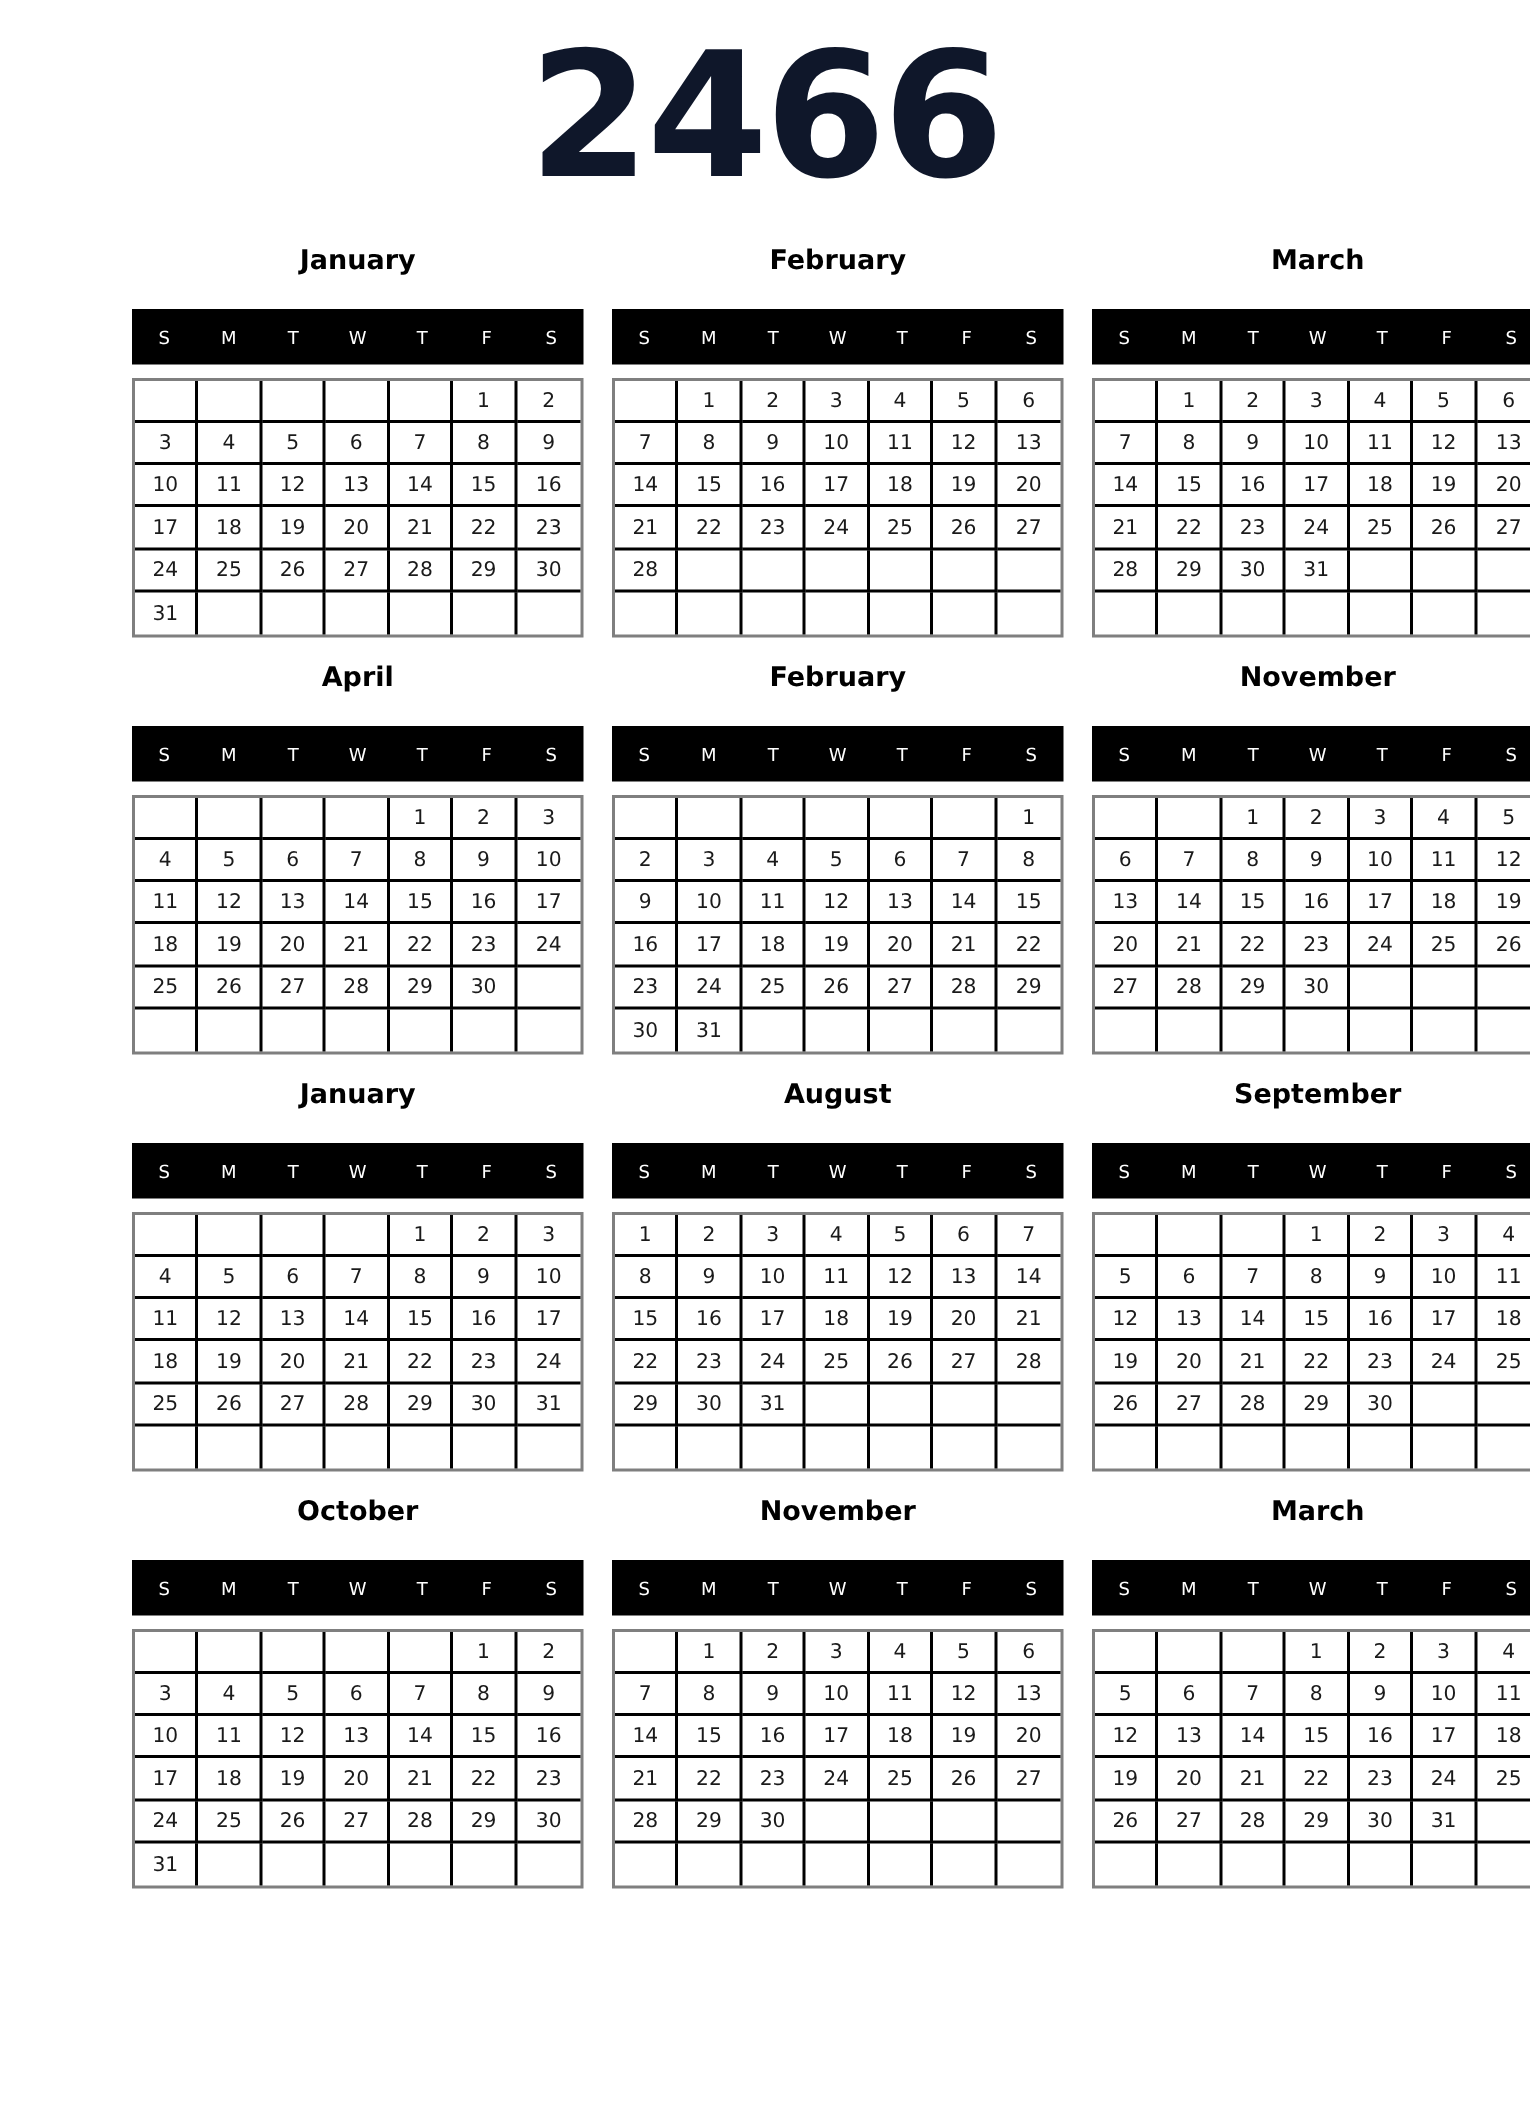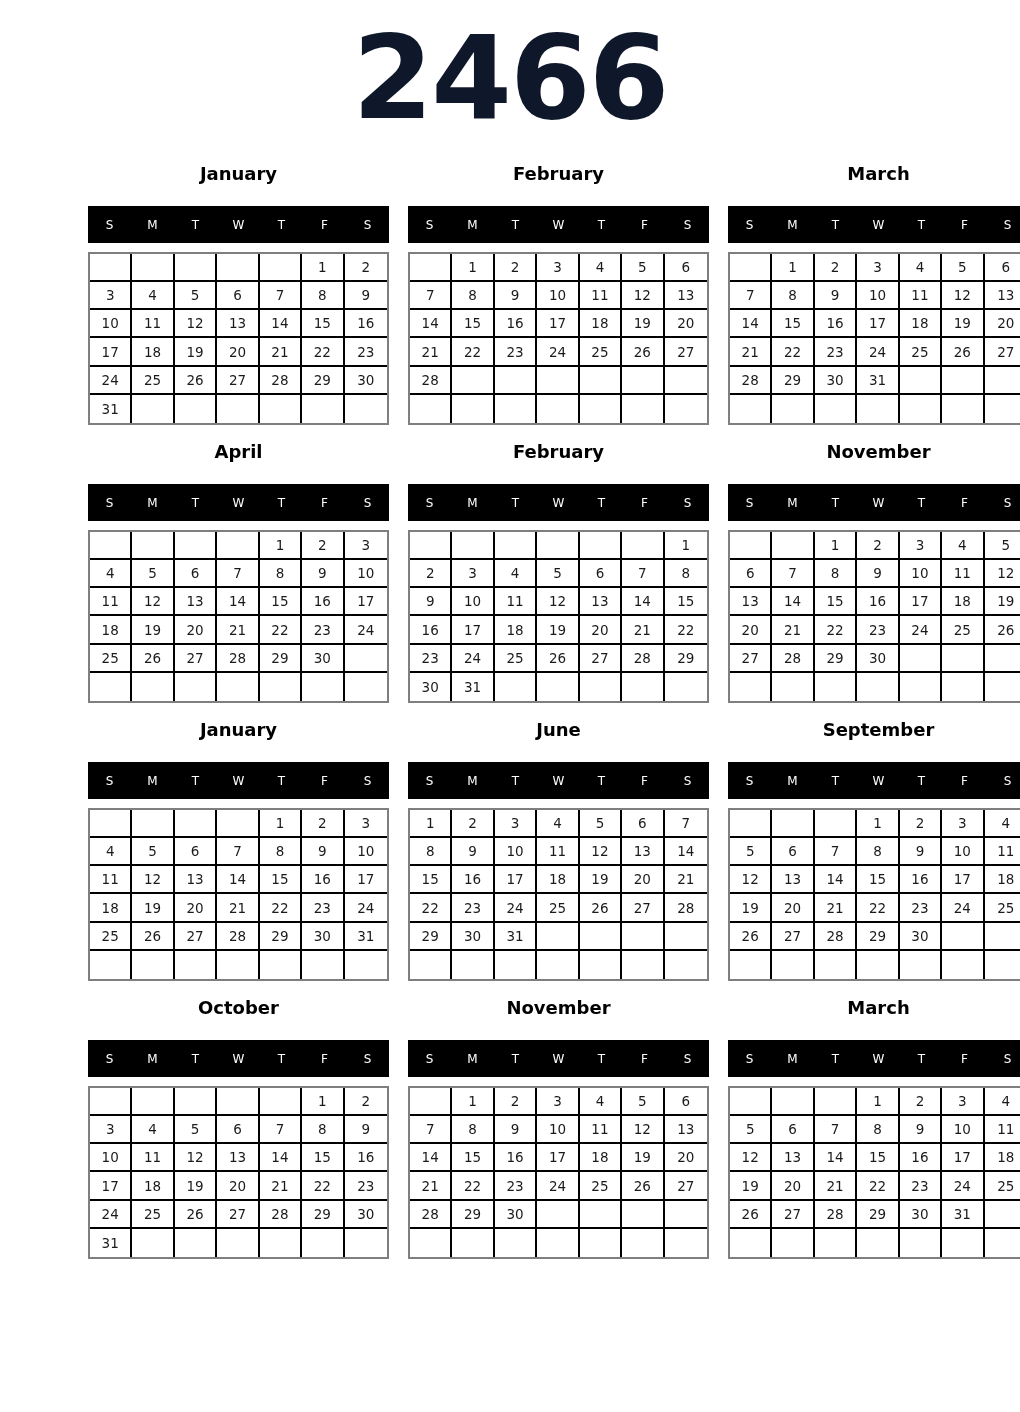--- a/index.html
+++ b/index.html
@@ -480,21 +480,21 @@
         <div class="day-cell"></div>
         <div class="day-cell"></div>
         <div class="day-cell"></div>
         <div class="day-cell"></div>
         <div class="day-cell"></div>
         <div class="day-cell"></div>
       </div>
   </div>
 
   <div class="month">
-    <div class="month-title">June</div>
+    <div class="month-title">August</div>
     <div class="weekday-header">
         <span>S</span>
         <span>M</span>
         <span>T</span>
         <span>W</span>
         <span>T</span>
         <span>F</span>
         <span>S</span>
       </div>
     <div class="month-grid">

